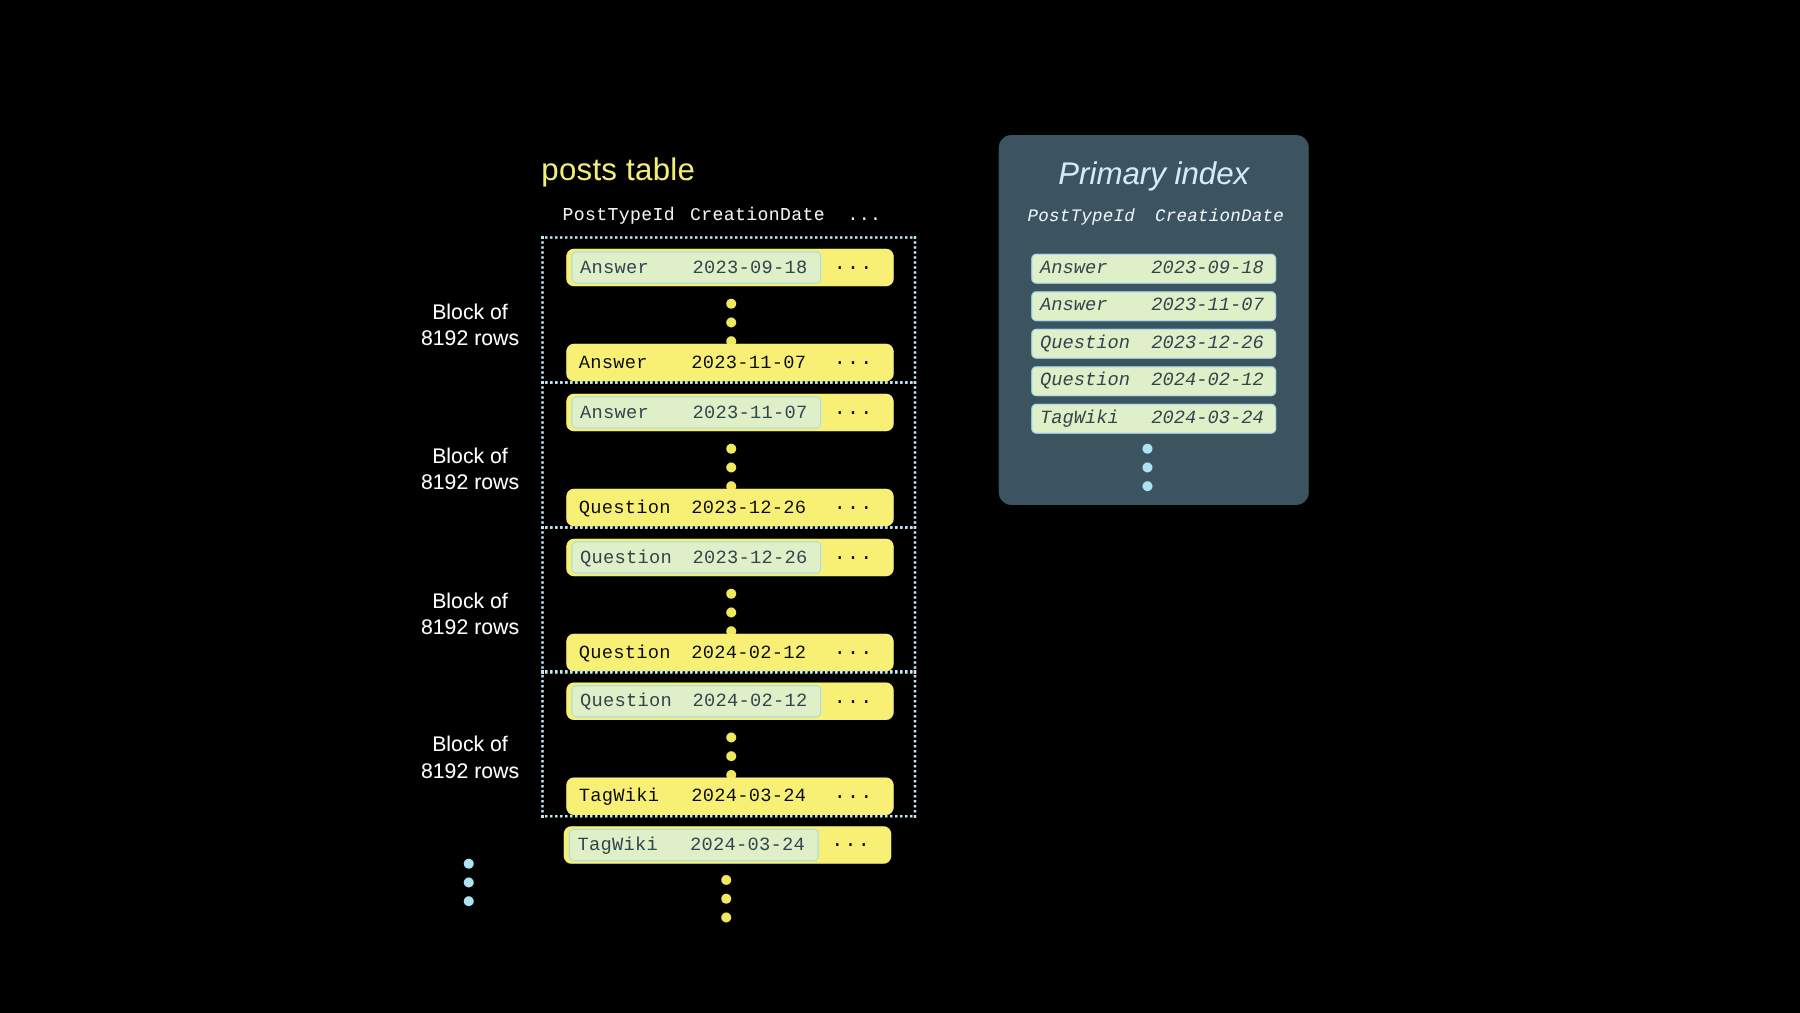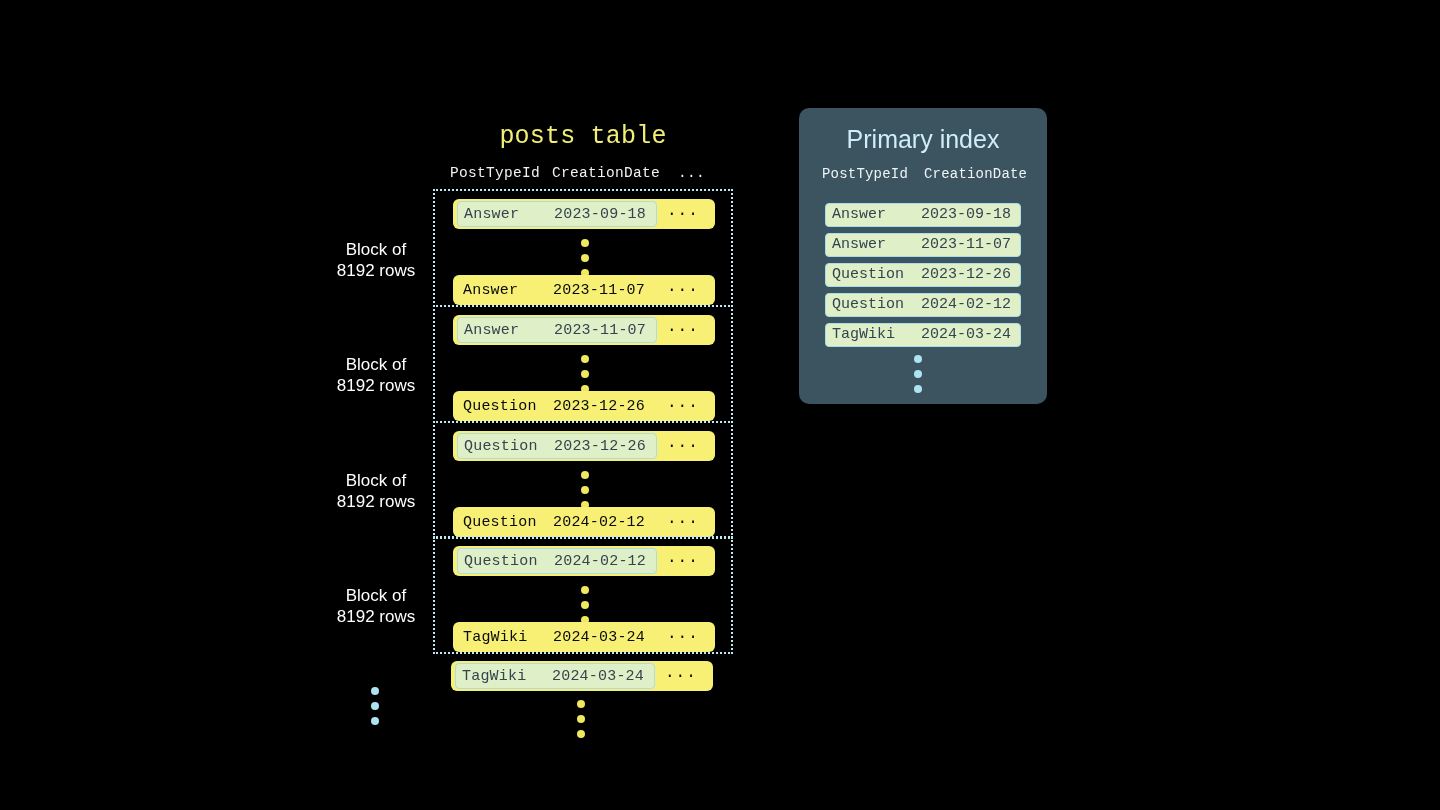--- a/index.html
+++ b/index.html
@@ -14,24 +14,23 @@
     overflow: hidden;
     font-family: "Liberation Sans", sans-serif;
   }
 
   
   #posts-table-title {
     position: absolute;
     left: 433px;
     top: 122px;
     width: 300px;
-    text-align: center;
     color: #f2ef74;
     font-size: 25px;
-    font-family: Liberation Mono, monospace;
+    font-family: Liberation Sans, sans-serif;
     letter-spacing: 0.2px;
   }
 
   #posts-col-headers {
     position: absolute;
     left: 441px;
     top: 165px;
     width: 292px;
     height: 20px;
     color: #f2f2f2;
@@ -134,20 +133,21 @@
 
   
   #primary-index-panel {
     position: absolute;
     left: 799px;
     top: 108px;
     width: 248px;
     height: 296px;
     background: #3c5360;
     border-radius: 10px;
+    font-style: italic;
   }
   #primary-index-title {
     position: absolute;
     left: 0;
     top: 17px;
     width: 248px;
     text-align: center;
     color: #cfeef8;
     font-size: 25px;
     font-family: "Liberation Sans", sans-serif;

